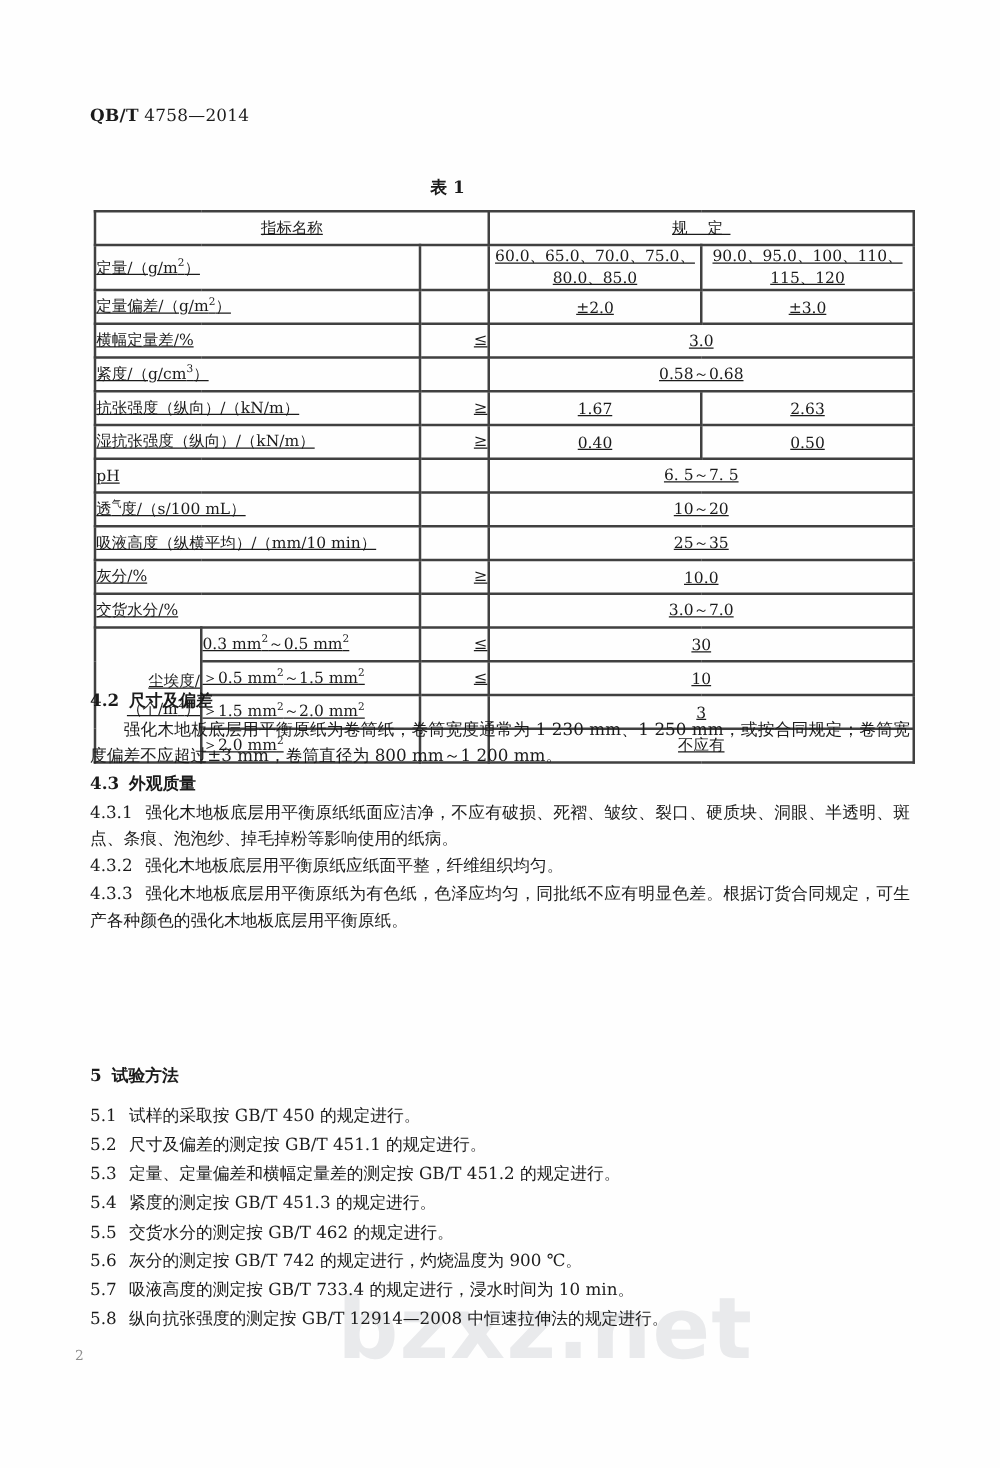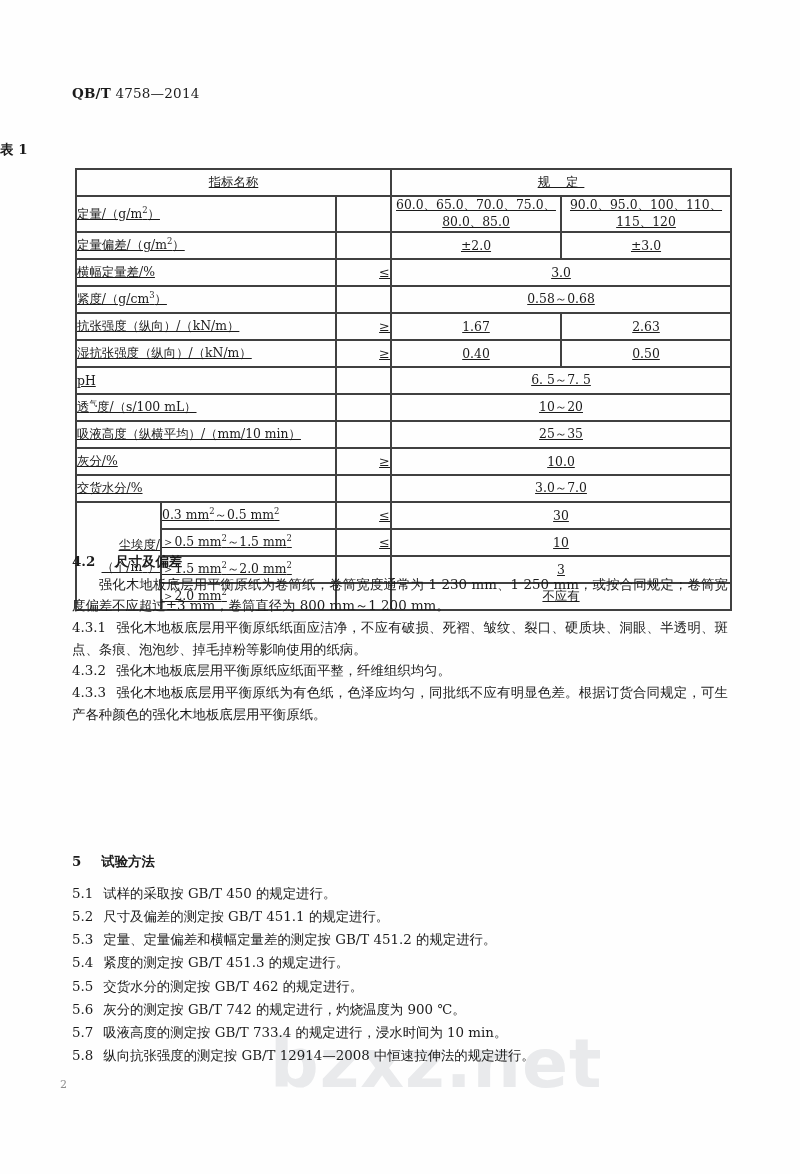--- a/index.html
+++ b/index.html
@@ -51,20 +51,21 @@
     white-space: nowrap;
   }
   .doc-header .std-prefix { font-weight: bold; }
 
   
   .table-caption {
     position: absolute;
     left: 0;
     top: 141px;
     width: 716px;
+    text-align: center;
     font-size: 13.5px;
     font-weight: bold;
   }
 
   
   .spec-table {
     position: absolute;
     left: 75px;
     top: 168px;
     width: 655px;
@@ -115,21 +116,21 @@
     width: 656px;
     font-size: 13.4px;
     line-height: 1.62;
     text-align: justify;
   }
   .sec-head {
     font-weight: bold;
     margin: 0 0 1px 0;
     font-size: 13.4px;
   }
-  .sec-head .num { margin-right: 20px; }
+  .sec-head .num { margin-right: 8px; }
   .para {
     margin: 0;
     text-indent: 2em;
   }
   .clause {
     margin: 0;
     text-indent: 0;
   }
   .clause .num {
     margin-right: 10px;
@@ -277,20 +278,23 @@
     </table>
 
     <div class="body-block" style="top:551px;">
       <div class="sec-head">
         <span class="num">4.2</span><span>尺寸及偏差</span>
       </div>
       <p class="para">强化木地板底层用平衡原纸为卷筒纸，卷筒宽度通常为 1 230 mm、1 250 mm，或按合同规定；卷筒宽度偏差不应超过±3 mm，卷筒直径为 800 mm～1 200 mm。</p>
     </div>
 
     <div class="body-block" style="top:617px;">
+      <div class="sec-head">
+        <span class="num">4.3</span><span>外观质量</span>
+      </div>
       <p class="clause">
         <span class="num">4.3.1</span><span>强化木地板底层用平衡原纸纸面应洁净，不应有破损、死褶、皱纹、裂口、硬质块、洞眼、半透明、斑点、条痕、泡泡纱、掉毛掉粉等影响使用的纸病。</span>
       </p>
       <p class="clause">
         <span class="num">4.3.2</span><span>强化木地板底层用平衡原纸应纸面平整，纤维组织均匀。</span>
       </p>
       <p class="clause">
         <span class="num">4.3.3</span><span>强化木地板底层用平衡原纸为有色纸，色泽应均匀，同批纸不应有明显色差。根据订货合同规定，可生产各种颜色的强化木地板底层用平衡原纸。</span>
       </p>
     </div>

